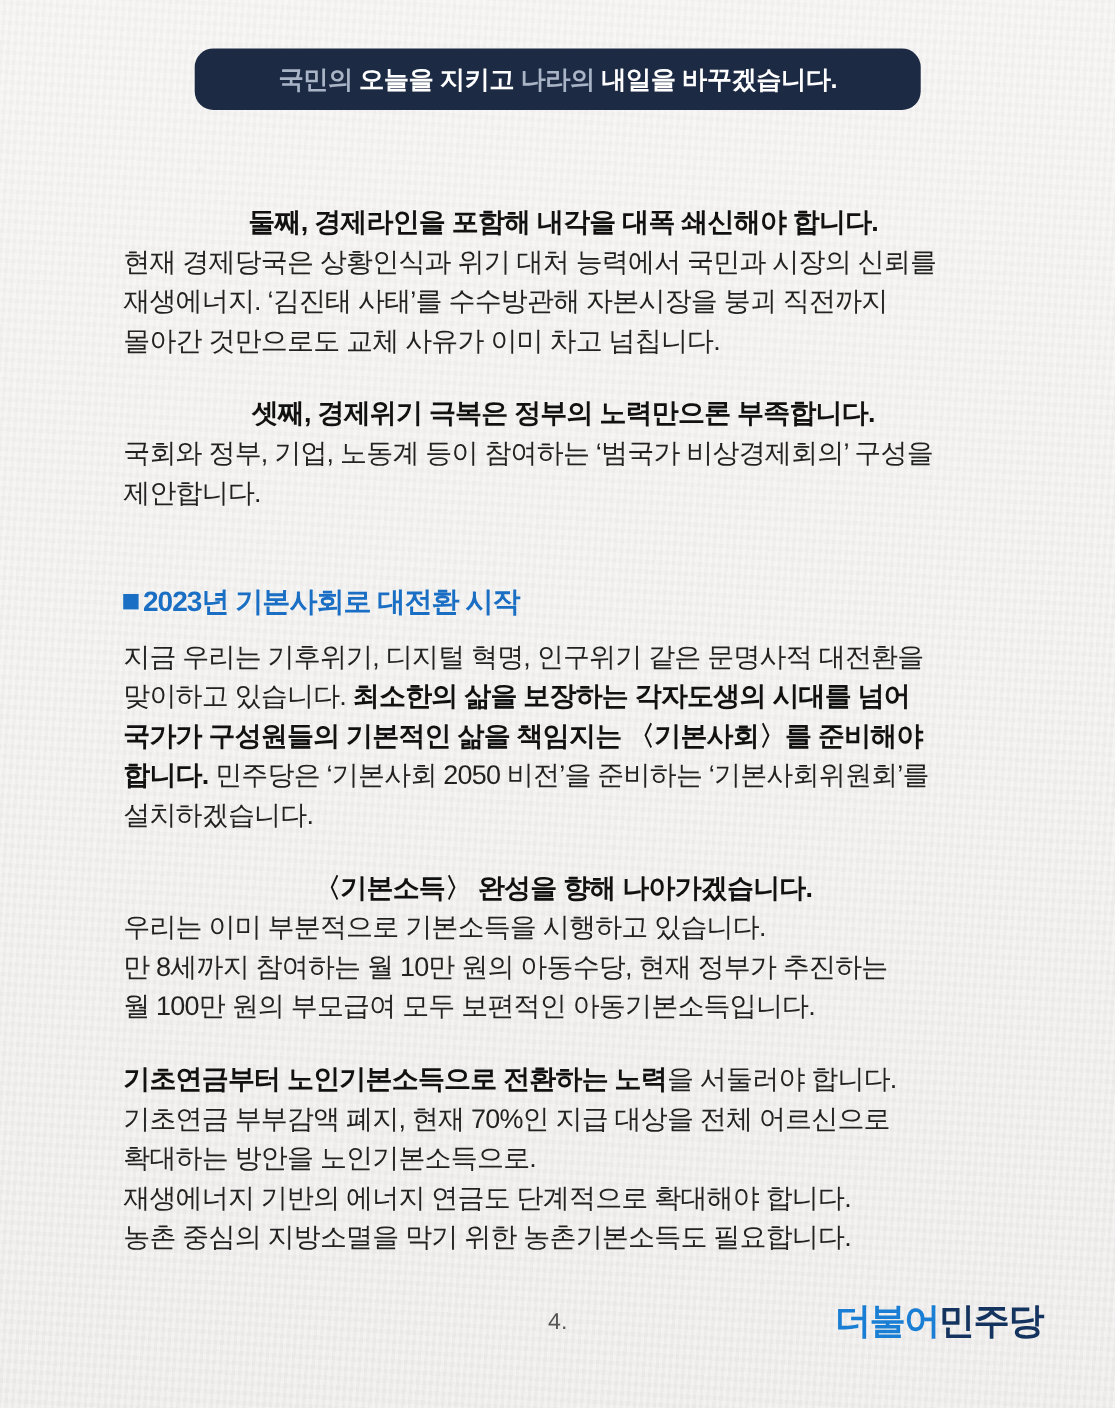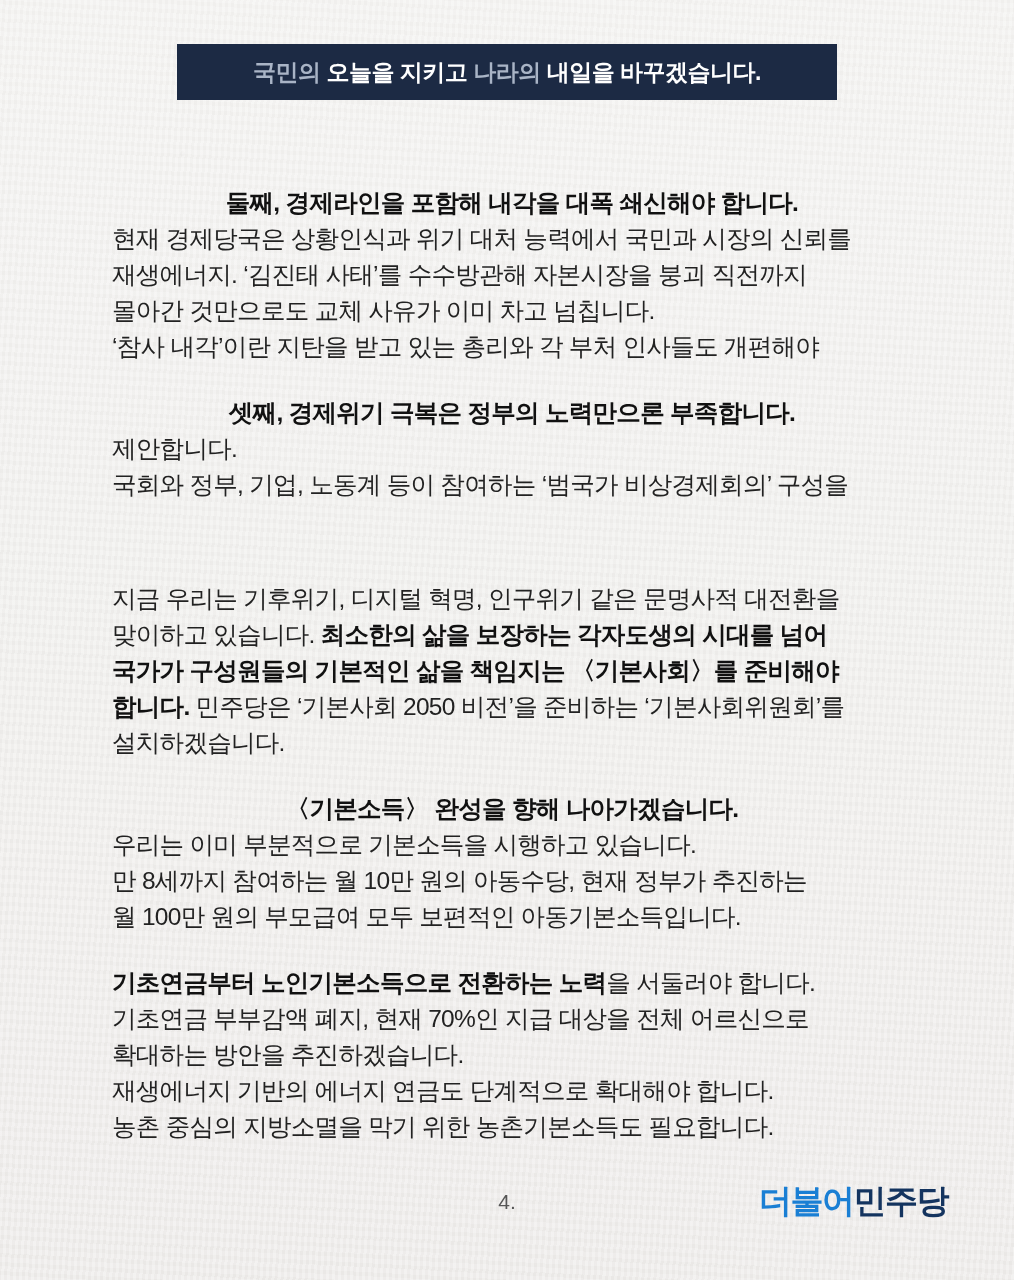--- a/index.html
+++ b/index.html
@@ -49,20 +49,21 @@
     position: absolute;
     top: 44px;
     left: 177px;
     width: 660px;
     height: 56px;
     background: #1c2a44;
     display: flex;
     align-items: center;
     justify-content: center;
     z-index: 5;
+    border-radius: 17px;
   }
   .banner-text {
     color: #ffffff;
     font-size: 23px;
     font-weight: 700;
     letter-spacing: -0.5px;
     white-space: nowrap;
   }
   .banner-text .dim {
     color: #a9b4c6;
@@ -153,33 +154,36 @@
     </div>
   </div>
 
   <div class="content">
 
     <p class="bold">둘째, 경제라인을 포함해 내각을 대폭 쇄신해야 합니다.</p>
     <p>
       <span class="blk">현재 경제당국은 상황인식과 위기 대처 능력에서 국민과 시장의 신뢰를</span>
       <span class="blk">재생에너지. ‘김진태 사태’를 수수방관해 자본시장을 붕괴 직전까지</span>
       <span class="blk">몰아간 것만으로도 교체 사유가 이미 차고 넘칩니다.</span>
-      <span class="blk">‘참사 내각’이란 지탄을 받고 있는 총리와 각 부처 인사들도 개편해야</span>
     </p>
 
     <div class="gap-md"></div>
 
     <p class="bold">셋째, 경제위기 극복은 정부의 노력만으론 부족합니다.</p>
     <p>
+      <span class="blk">국회와 정부, 기업, 노동계 등이 참여하는 ‘범국가 비상경제회의’ 구성을</span>
       <span class="blk">제안합니다.</span>
-      <span class="blk">국회와 정부, 기업, 노동계 등이 참여하는 ‘범국가 비상경제회의’ 구성을</span>
     </p>
 
     <div class="gap-xl"></div>
 
+    <div class="section-head">
+      <span class="sq"></span>
+        <span>2023년 기본사회로 대전환 시작</span>
+    </div>
 
     <div class="gap-sm"></div>
 
     <p>
       <span class="blk">지금 우리는 기후위기, 디지털 혁명, 인구위기 같은 문명사적 대전환을</span>
       <span class="blk"><span>맞이하고 있습니다. </span><b class="inl">최소한의 삶을 보장하는 각자도생의 시대를 넘어</b></span>
       <span class="blk"><b class="inl">국가가 구성원들의 기본적인 삶을 책임지는 〈기본사회〉를 준비해야</b></span>
       <span class="blk"><b class="inl">합니다.</b><span> 민주당은 ‘기본사회 2050 비전’을 준비하는 ‘기본사회위원회’를</span></span>
       <span class="blk">설치하겠습니다.</span>
     </p>
@@ -191,21 +195,21 @@
       <span class="blk">우리는 이미 부분적으로 기본소득을 시행하고 있습니다.</span>
       <span class="blk">만 8세까지 참여하는 월 10만 원의 아동수당, 현재 정부가 추진하는</span>
       <span class="blk">월 100만 원의 부모급여 모두 보편적인 아동기본소득입니다.</span>
     </p>
 
     <div class="gap-md"></div>
 
     <p>
       <span class="blk"><b class="inl">기초연금부터 노인기본소득으로 전환하는 노력</b><span>을 서둘러야 합니다.</span></span>
       <span class="blk">기초연금 부부감액 폐지, 현재 70%인 지급 대상을 전체 어르신으로</span>
-      <span class="blk">확대하는 방안을 추진하겠습니다.</span>
+      <span class="blk">확대하는 방안을 노인기본소득으로.</span>
       <span class="blk">재생에너지 기반의 에너지 연금도 단계적으로 확대해야 합니다.</span>
       <span class="blk">농촌 중심의 지방소멸을 막기 위한 농촌기본소득도 필요합니다.</span>
     </p>
 
   </div>
 
   <div class="page-number">4.</div>
 
   <div class="logo">
     <span class="l1">더불어</span>

